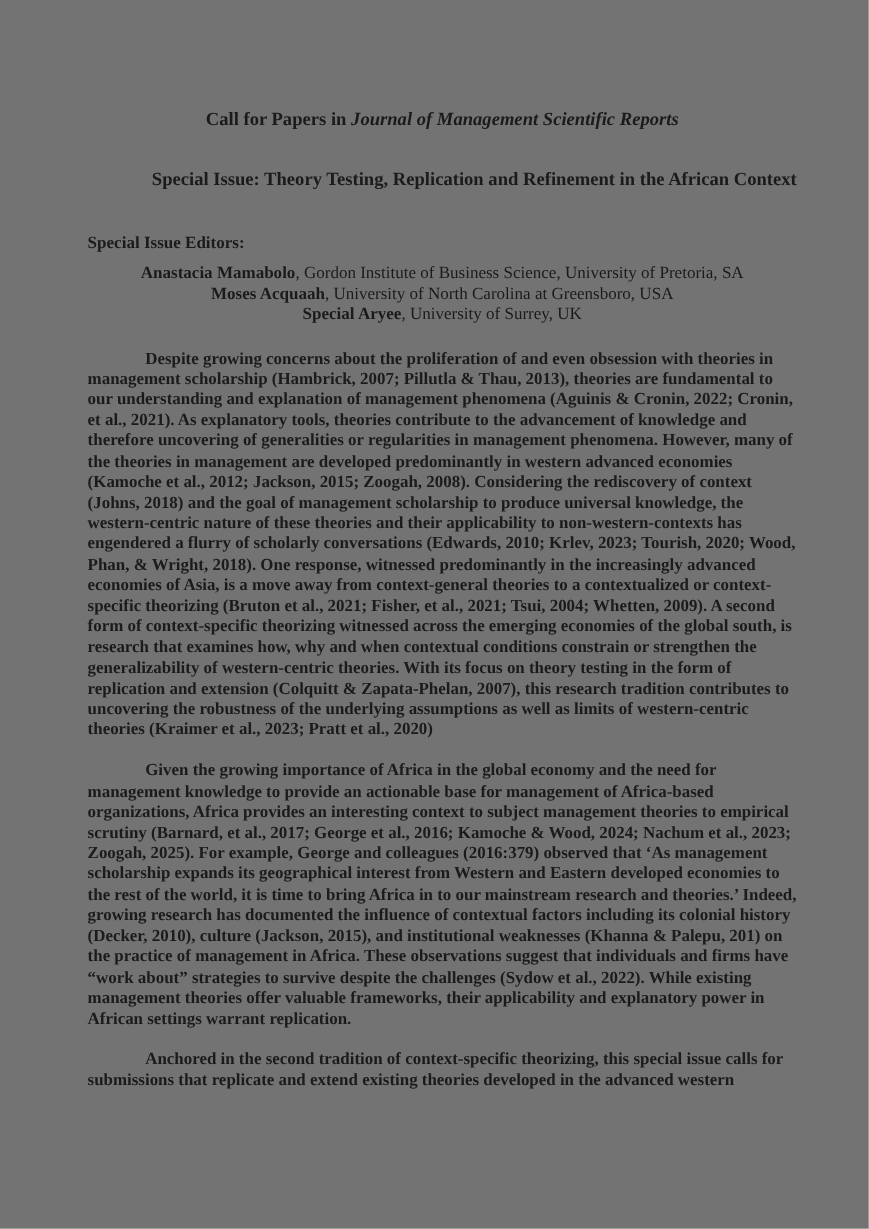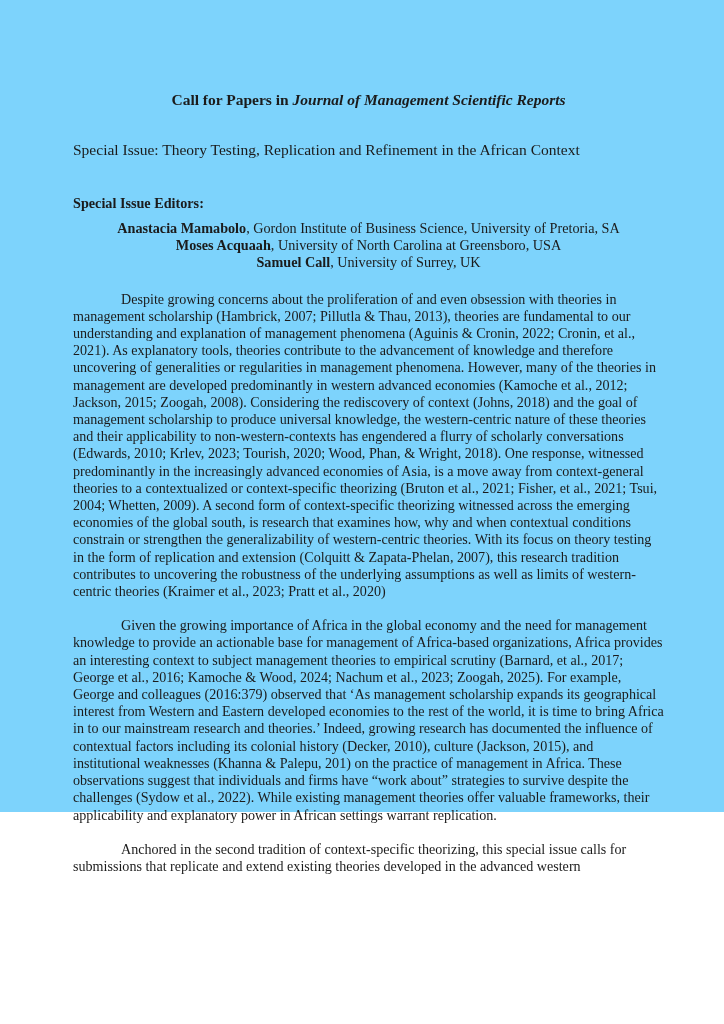--- a/index.html
+++ b/index.html
@@ -10,41 +10,41 @@
   body {
     width: 724px;
     height: 1024px;
     font-family: "Liberation Serif", "DejaVu Serif", serif;
     color: #1b1b1b;
     overflow: hidden;
   }
   .page {
     box-sizing: border-box;
     width: 724px;
-    height: 812px;
+    height: 1024px;
     padding: 90px 60px 44px 73px;
-    background: #7dd3fc;
+    background: #737373;
   }
   .title {
     margin: 0;
     text-align: center;
     font-size: 15.5px;
     line-height: 19px;
     font-weight: bold;
   }
   .title .journal-italic {
     font-style: italic;
   }
   .subtitle {
     margin: 29px auto 0 auto;
     max-width: 600px;
-    text-align: left;
+    text-align: right;
     font-size: 15.5px;
     line-height: 23px;
-    font-weight: normal;
+    font-weight: bold;
   }
   .editors-heading {
     margin: 34px 0 0 0;
     font-size: 14.2px;
     line-height: 17px;
     font-weight: bold;
   }
   .editors {
     margin-top: 8px;
     text-align: center;
@@ -52,20 +52,21 @@
     line-height: 17.2px;
   }
   .editor-name {
     font-weight: bold;
   }
   .body-text {
     margin-top: 19px;
     font-size: 14.1px;
     line-height: 17.2px;
     text-align: left;
+    font-weight: bold;
   }
   .para {
     margin: 0 0 17px 0;
     text-indent: 48px;
   }
   .para:last-child {
     margin-bottom: 0;
   }
 </style>
 </head>
@@ -75,21 +76,21 @@
 
   <h1 class="title"><span>Call for Papers in </span><span class="journal-italic">Journal of Management Scientific Reports</span></h1>
 
   <h2 class="subtitle">Special Issue: Theory Testing, Replication and Refinement in the African Context</h2>
 
   <h3 class="editors-heading">Special Issue Editors:</h3>
 
   <div class="editors">
     <div class="editor-line"><span class="editor-name">Anastacia Mamabolo</span><span class="editor-affiliation">, Gordon Institute of Business Science, University of Pretoria, SA</span></div>
     <div class="editor-line"><span class="editor-name">Moses Acquaah</span><span class="editor-affiliation">, University of North Carolina at Greensboro, USA</span></div>
-    <div class="editor-line"><span class="editor-name">Samuel Call</span><span class="editor-affiliation">, University of Surrey, UK</span></div>
+    <div class="editor-line"><span class="editor-name">Special Aryee</span><span class="editor-affiliation">, University of Surrey, UK</span></div>
   </div>
 
   <div class="body-text">
     <p class="para">Despite growing concerns about the proliferation of and even obsession with theories in management scholarship (Hambrick, 2007; Pillutla &amp; Thau, 2013), theories are fundamental to our understanding and explanation of management phenomena (Aguinis &amp; Cronin, 2022; Cronin, et al., 2021). As explanatory tools, theories contribute to the advancement of knowledge and therefore uncovering of generalities or regularities in management phenomena. However, many of the theories in management are developed predominantly in western advanced economies (Kamoche et al., 2012; Jackson, 2015; Zoogah, 2008). Considering the rediscovery of context (Johns, 2018) and the goal of management scholarship to produce universal knowledge, the western-centric nature of these theories and their applicability to non-western-contexts has engendered a flurry of scholarly conversations (Edwards, 2010; Krlev, 2023; Tourish, 2020; Wood, Phan, &amp; Wright, 2018). One response, witnessed predominantly in the increasingly advanced economies of Asia, is a move away from context-general theories to a contextualized or context-specific theorizing (Bruton et al., 2021; Fisher, et al., 2021; Tsui, 2004; Whetten, 2009). A second form of context-specific theorizing witnessed across the emerging economies of the global south, is research that examines how, why and when contextual conditions constrain or strengthen the generalizability of western-centric theories. With its focus on theory testing in the form of replication and extension (Colquitt &amp; Zapata-Phelan, 2007), this research tradition contributes to uncovering the robustness of the underlying assumptions as well as limits of western-centric theories (Kraimer et al., 2023; Pratt et al., 2020)</p>
     <p class="para">Given the growing importance of Africa in the global economy and the need for management knowledge to provide an actionable base for management of Africa-based organizations, Africa provides an interesting context to subject management theories to empirical scrutiny (Barnard, et al., 2017; George et al., 2016; Kamoche &amp; Wood, 2024; Nachum et al., 2023; Zoogah, 2025). For example, George and colleagues (2016:379) observed that ‘As management scholarship expands its geographical interest from Western and Eastern developed economies to the rest of the world, it is time to bring Africa in to our mainstream research and theories.’  Indeed, growing research has documented the influence of contextual factors including its colonial history (Decker, 2010), culture (Jackson, 2015), and institutional weaknesses (Khanna &amp; Palepu, 201) on the practice of management in Africa. These observations suggest that individuals and firms have “work about” strategies to survive despite the challenges (Sydow et al., 2022). While existing management theories offer valuable frameworks, their applicability and explanatory power in African settings warrant replication.</p>
     <p class="para">Anchored in the second tradition of context-specific theorizing, this special issue calls for submissions that replicate and extend existing theories developed in the advanced western</p>
   </div>
 
 </div>
 

